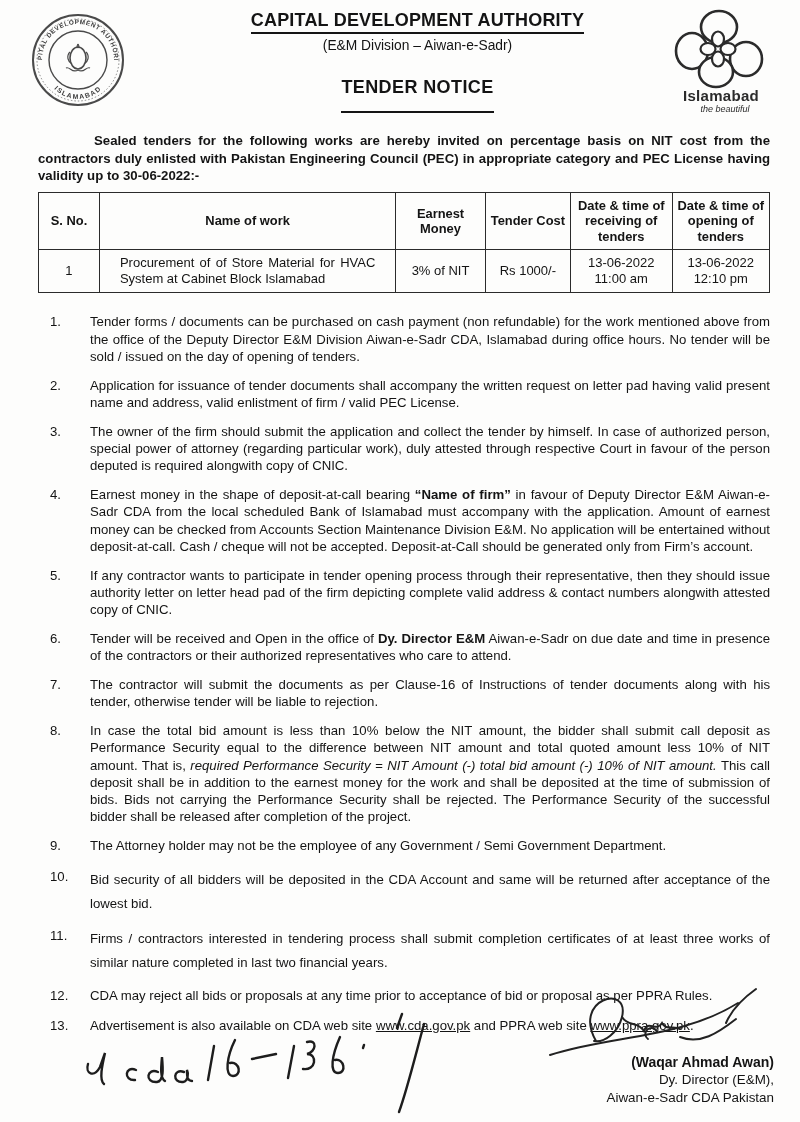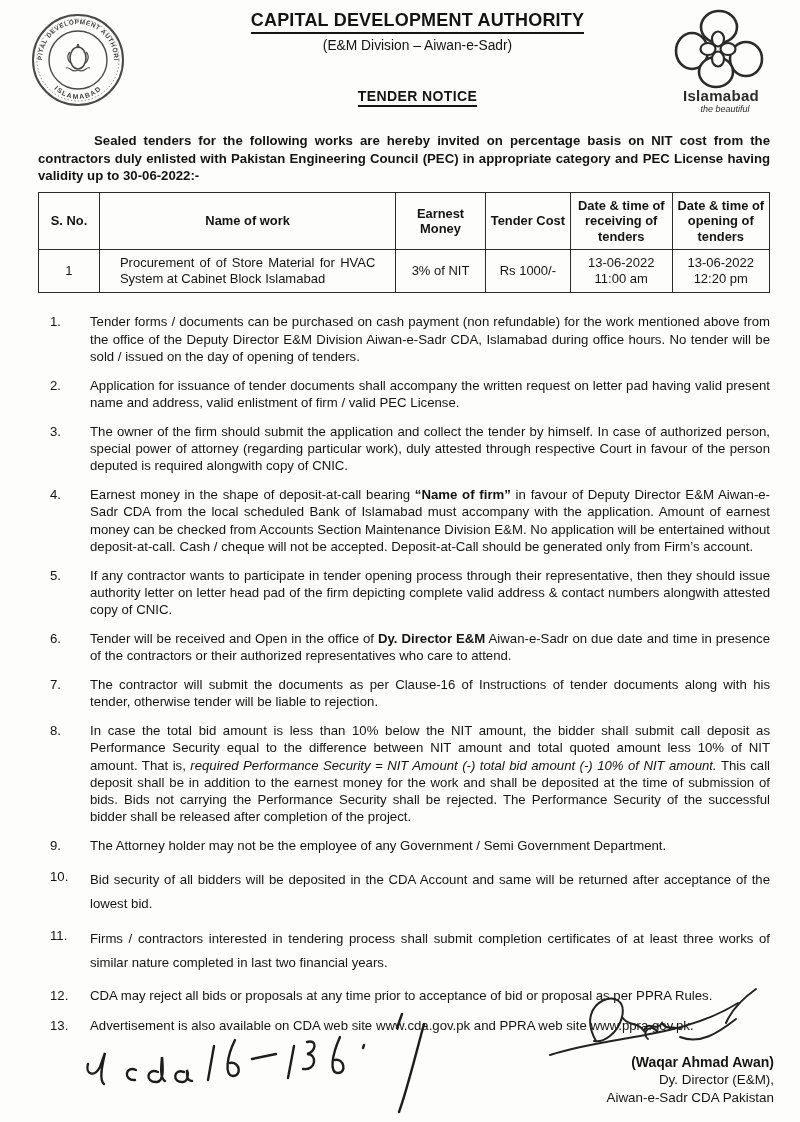--- a/index.html
+++ b/index.html
@@ -11,41 +11,41 @@
   
   .header{display:grid;grid-template-columns:150px 1fr 125px;align-items:start;padding:6px 8px 0 18px;}
   .seal-wrap{padding-top:2px;padding-left:8px;}
   .titles{text-align:center;padding-top:4px;}
   .main-title{
     display:inline-block;font-size:18px;font-weight:bold;letter-spacing:.2px;
     border-bottom:2.2px solid #151515;padding-bottom:1px;
   }
   .subtitle{font-size:13.8px;margin-top:4px;}
   .notice-heading{
-    display:inline-block;font-size:14px;font-weight:bold;letter-spacing:.4px;
-    border-bottom:2.2px solid #151515;padding-bottom:1px;margin-top:35px;
+    display:inline-block;font-size:18px;font-weight:bold;letter-spacing:.4px;
+    border-bottom:2.2px solid #151515;padding-bottom:13px;margin-top:24px;
   }
   
   .content{padding:8px 30px 0 38px;}
   .intro{font-size:13.2px;line-height:1.34;text-align:justify;text-indent:56px;margin:2px 0 7px 0;font-weight:bold;}
   table{width:100%;border-collapse:collapse;table-layout:fixed;}
   th,td{border:1.7px solid #2b2b2b;vertical-align:middle;}
   th{font-size:12.9px;font-weight:bold;line-height:1.18;padding:5px 2px;text-align:center;}
   td{font-size:13px;line-height:1.25;padding:5px 4px;text-align:center;}
   td.work{text-align:justify;padding:4px 20px;}
   .c-sno{width:60px;}.c-work{width:292px;}.c-earnest{width:88px;}
   .c-cost{width:84px;}.c-recv{width:100px;}.c-open{width:96px;}
   
   .list{margin-top:20px;}
   .item{display:flex;margin-bottom:11.5px;font-size:13.2px;line-height:1.31;}
   .item .num{flex:0 0 52px;padding-left:12px;box-sizing:border-box;}
   .item .itext{flex:1;text-align:justify;}
   .item.wide .itext{line-height:1.82;}
   .item.gap{margin-bottom:13px;}
-  .b{font-weight:bold;} .i{font-style:italic;margin-top:13px;} .u{}
+  .b{font-weight:bold;} .i{font-style:italic;margin-top:13px;} .u{text-decoration:underline;}
   
   .footer{position:absolute;left:0;right:0;bottom:0;height:150px;}
   .sig-block{position:absolute;right:26px;bottom:16px;width:256px;text-align:right;font-size:13.4px;line-height:1.3;}
   .sig-scrawl{display:block;margin:0 auto -16px auto;}
   .sig-name{font-weight:bold;font-size:14px;}
   .hand-note{position:absolute;left:72px;bottom:2px;}
   svg text{font-family:"Liberation Sans","DejaVu Sans",sans-serif;}
 </style>
 </head>
 <body>
@@ -126,21 +126,21 @@
             <td>1</td>
             <td class="work">Procurement of of Store Material for HVAC System at Cabinet Block Islamabad</td>
             <td>3% of NIT</td>
             <td>Rs 1000/-</td>
             <td>
               <div>13-06-2022</div>
               <div>11:00 am</div>
             </td>
             <td>
               <div>13-06-2022</div>
-              <div>12:20 pm</div>
+              <div>12:10 pm</div>
             </td>
           </tr>
         </tbody>
     </table>
 
     <div class="list">
         <div class="item">
           <div class="num">1.</div>
           <div class="itext"><span>Tender forms / documents can be purchased on cash payment (non refundable) for the work mentioned above from the office of the Deputy Director E&amp;M Division Aiwan-e-Sadr CDA, Islamabad during office hours. No tender will be sold / issued on the day of opening of tenders.</span></div>
         </div>

